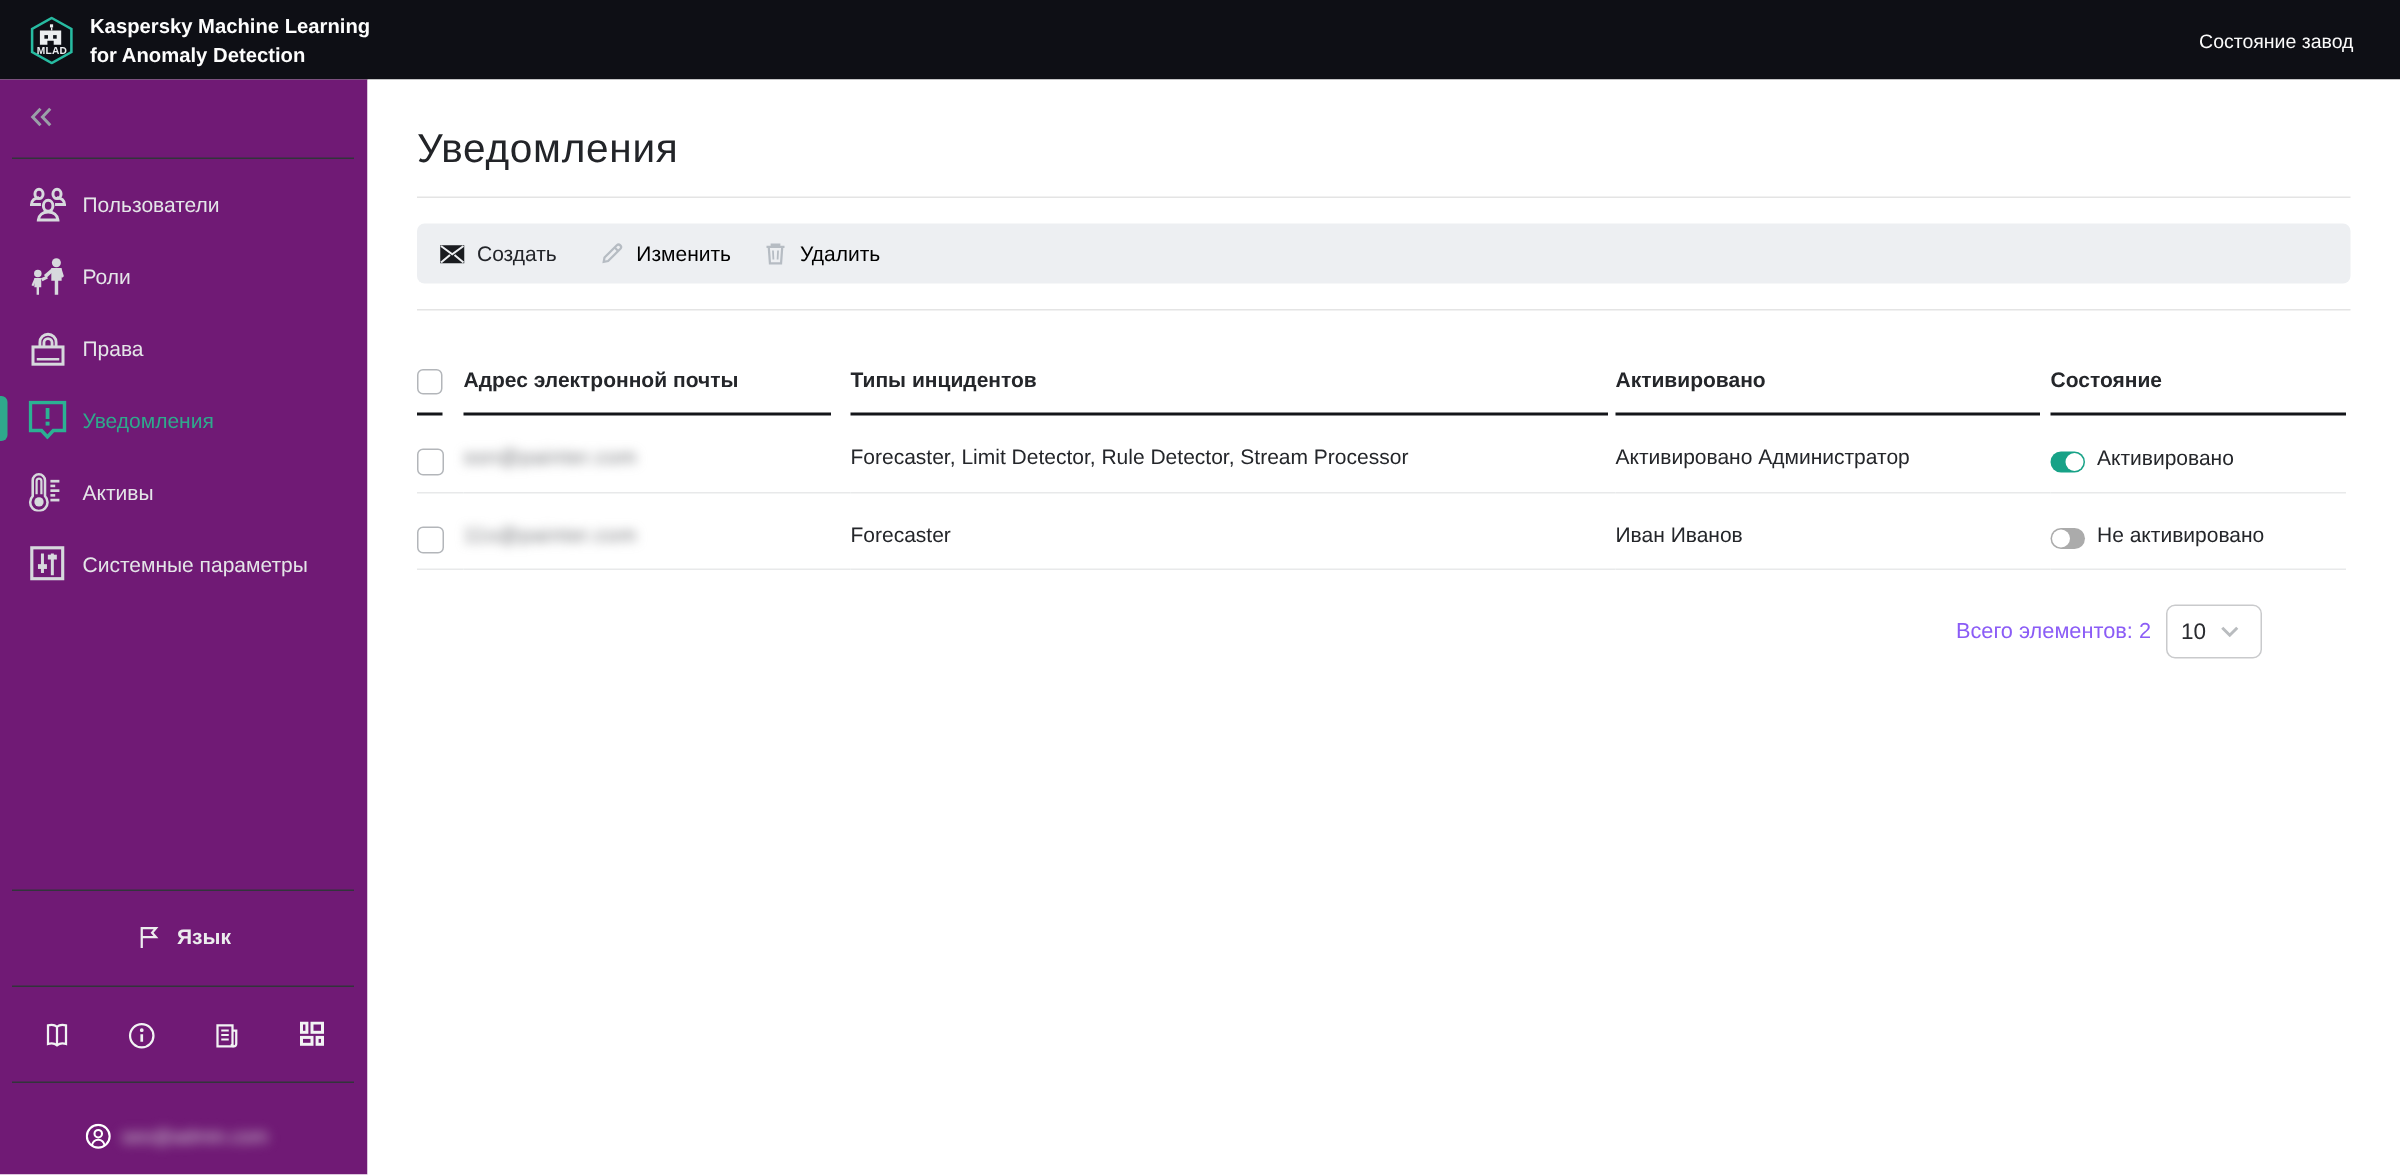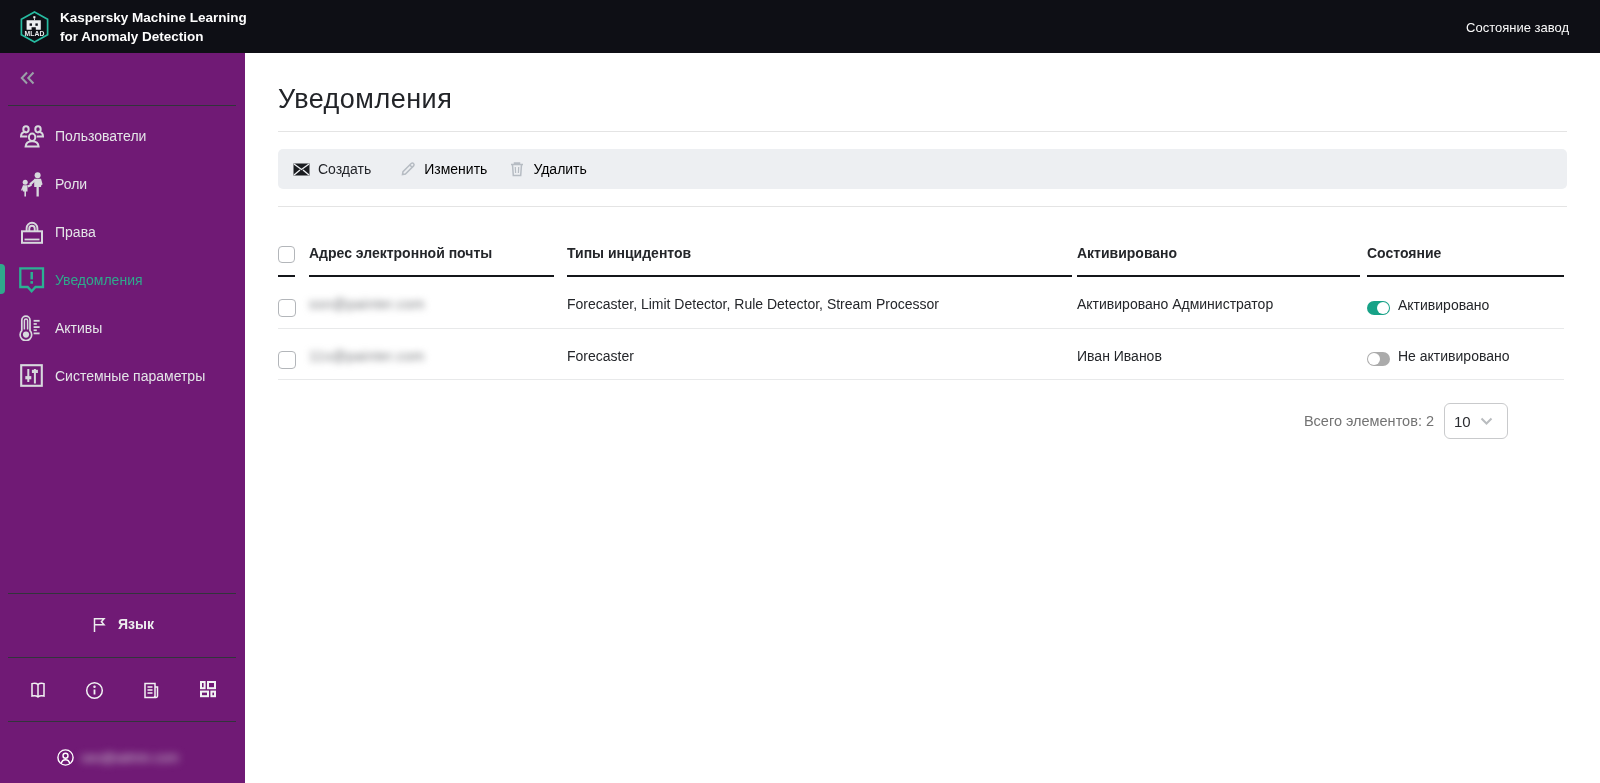--- a/index.html
+++ b/index.html
@@ -87,21 +87,21 @@
   .mailblur { color:#75777b; font-size:14px; filter:blur(3.5px); letter-spacing:0.5px; }
   td .cb { position:relative; top:4px; }
   th .cb { position:relative; top:-1px; }
   .toggle { display:inline-block; width:23px; height:14px; border-radius:7px; position:relative; vertical-align:middle; top:3px; }
   .toggle.on { background:#17a287; }
   .toggle.off { background:#ababab; }
   .toggle .knob { position:absolute; top:1px; width:12px; height:12px; border-radius:50%; background:#fff; }
   .toggle.on .knob { right:1px; }
   .toggle.off .knob { left:1px; }
   .tg-label { margin-left:8px; vertical-align:middle; }
-  .total { position:absolute; top:360px; font-size:14.5px; color:#737373;margin-left:24px; }
+  .total { position:absolute; top:360px; font-size:14.5px; color:#8b5cf6;margin-left:24px; }
   .psize {
     position:absolute; left:1199px; top:350px; width:64px; height:36px;
     border:1px solid #c9cacc; border-radius:6px; background:#fff;
     display:flex; align-items:center;
   }
 </style>
 </head>
 <body>
 
   <div class="topbar">

